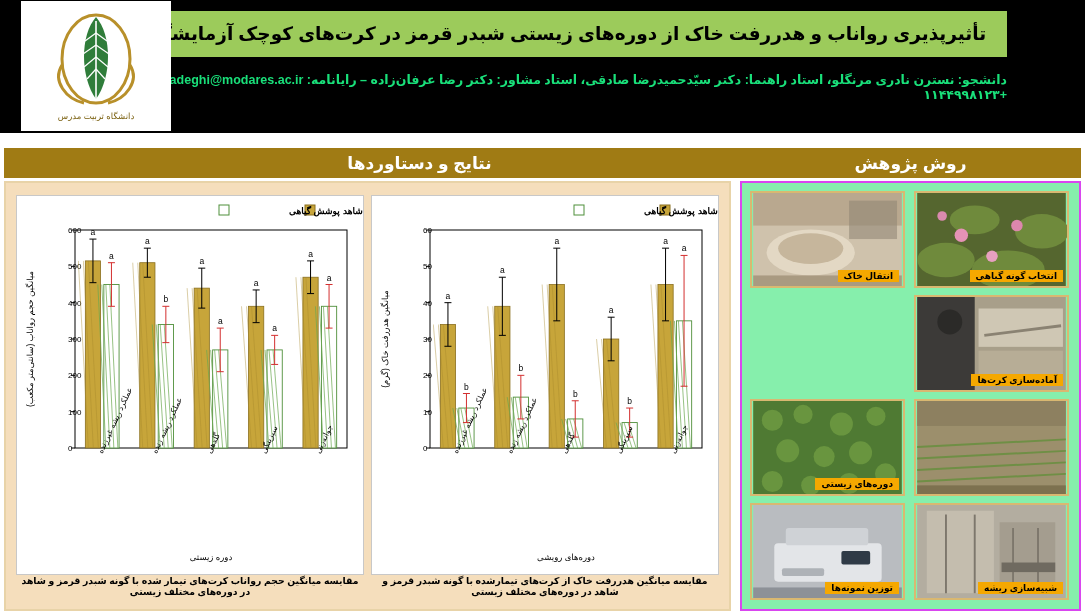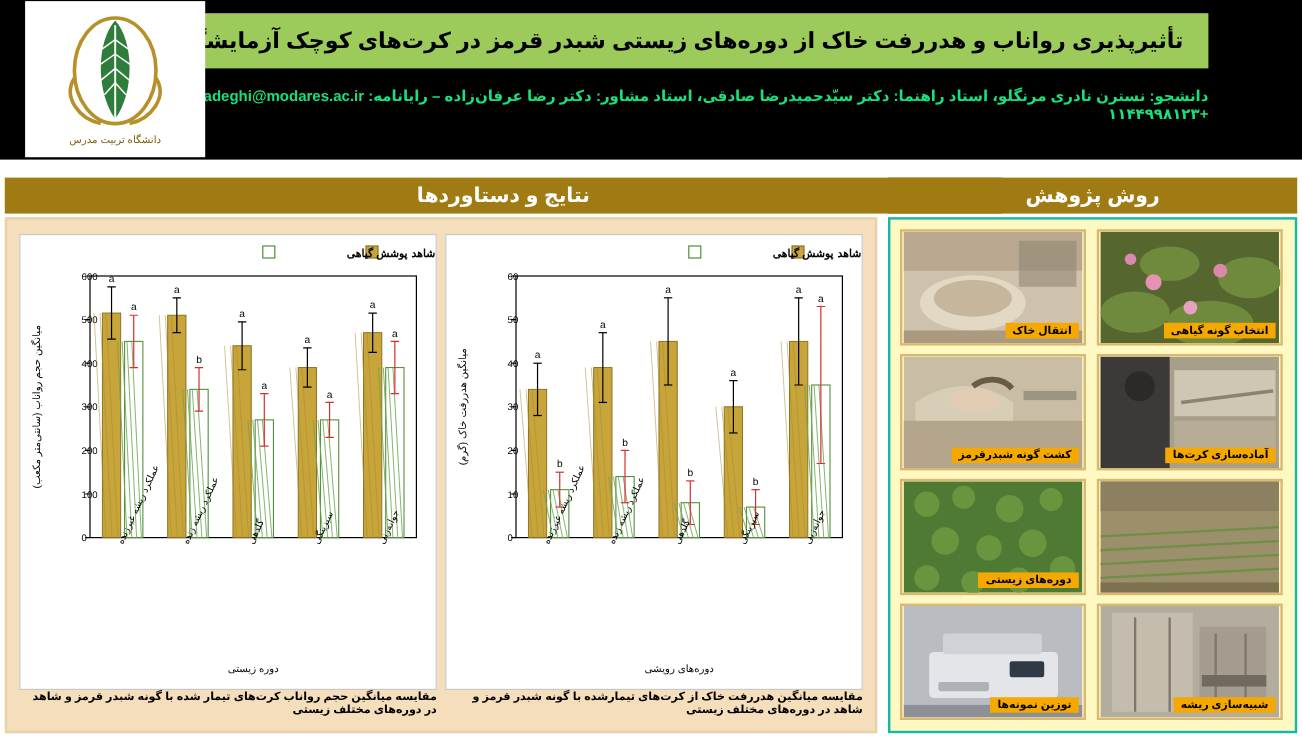--- a/index.html
+++ b/index.html
@@ -52,32 +52,32 @@
     box-sizing:border-box;
   }
   .chart-card{
     position:absolute;top:12px;height:380px;background:#ffffff;
     border:1px solid #c8c8c8;box-sizing:border-box;
   }
   #chart-left{right:10px;width:348px;}
   #chart-right{left:10px;width:348px;}
   .chart-caption{
     position:absolute;bottom:12px;font-size:9.3px;color:#000;
-    direction:rtl;text-align:right;font-weight:bold;
+    direction:rtl;text-align:center;font-weight:bold;
   }
   #cap-left{right:10px;width:348px;}
   #cap-right{left:10px;width:348px;}
 
   
   .chart-svg{display:block;}
 
   
   .method-panel{
     position:absolute;left:740px;top:181px;width:341px;height:430px;
-    background:#fef9c3;border:2px solid #14b8a6;box-sizing:border-box;
+    background:#86efac;border:2px solid #d946ef;box-sizing:border-box;
   }
   .photo{
     position:absolute;width:155px;height:97px;
     border:2px solid #d9b871;box-sizing:border-box;overflow:hidden;
   }
   .photo .cap{
     position:absolute;bottom:4px;background:#f5a800;color:#000;
     font-size:9px;font-weight:bold;padding:1px 6px;direction:rtl;
     white-space:nowrap;
   }
@@ -380,31 +380,20 @@
           <ellipse cx="60" cy="28" rx="26" ry="15"></ellipse>
       </g>
       <circle cx="46" cy="44" r="7" fill="#e592b5"></circle>
       <circle cx="104" cy="34" r="6" fill="#dd87ac"></circle>
       <circle cx="78" cy="66" r="6" fill="#e7a0c0"></circle>
       <circle cx="26" cy="24" r="5" fill="#d98aae"></circle>
     </svg>
     <span class="cap cap-right">انتخاب گونه گیاهی</span>
   </div>
 
-  <div class="photo" style="left:8px;top:112px;">
-    <svg viewBox="0 0 155 97" width="151" height="93">
-      <rect width="155" height="97" fill="#c9bda6"></rect>
-      <rect y="56" width="155" height="41" fill="#b3a68d"></rect>
-      <path d="M10,40 C40,20 70,22 95,40 L95,56 L10,56 Z" fill="#d8cdb6"></path>
-      <ellipse cx="62" cy="38" rx="22" ry="10" fill="#e0cdb3"></ellipse>
-      <path d="M60,26 C70,18 86,18 94,28" stroke="#6b5b45" stroke-width="5" fill="none"></path>
-      <rect x="104" y="30" width="46" height="8" fill="#9d9482"></rect>
-    </svg>
-    <span class="cap cap-right">کشت گونه شبدرقرمز</span>
-  </div>
 
   <div class="photo" style="left:172px;top:112px;">
     <svg viewBox="0 0 155 97" width="151" height="93">
       <rect width="155" height="97" fill="#a89f8a"></rect>
       <rect x="0" y="0" width="60" height="97" fill="#3c3a38"></rect>
       <circle cx="34" cy="26" r="13" fill="#2b2a28"></circle>
       <rect x="64" y="12" width="88" height="40" fill="#cfc7b4"></rect>
       <rect x="64" y="56" width="88" height="36" fill="#b7ad96"></rect>
       <path d="M70,40 L150,30" stroke="#8a8272" stroke-width="3"></path>
     </svg>

